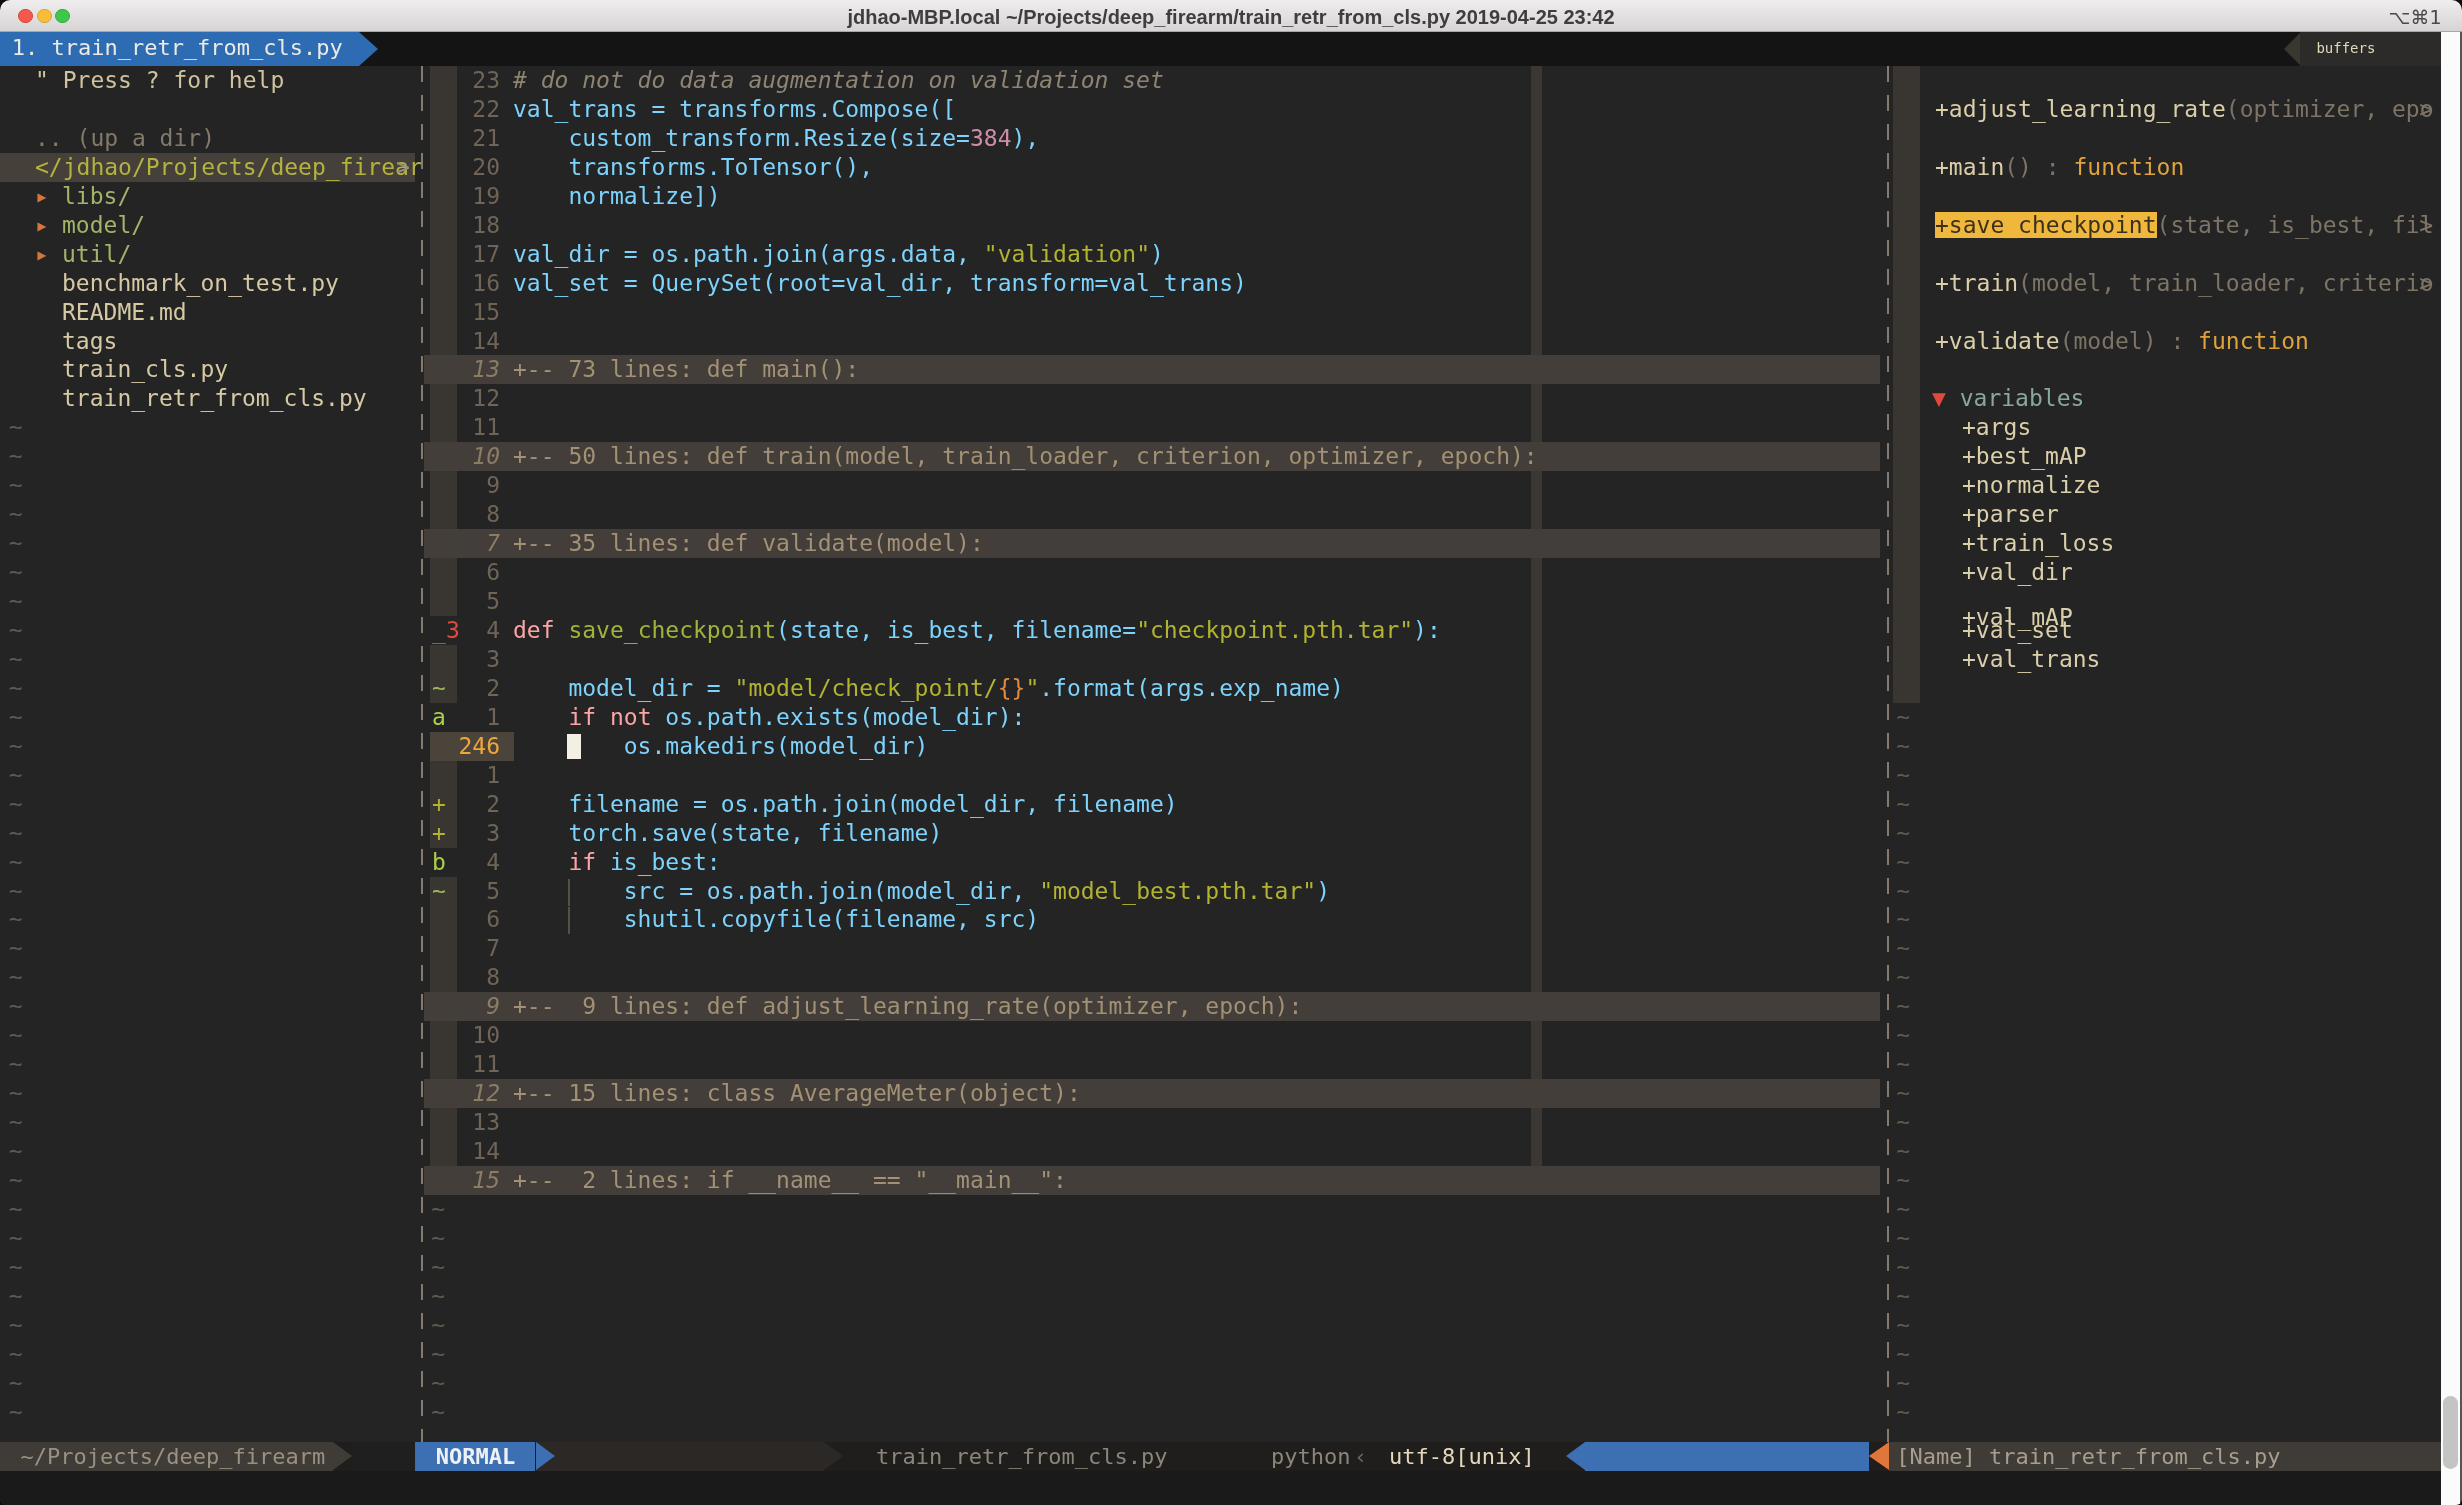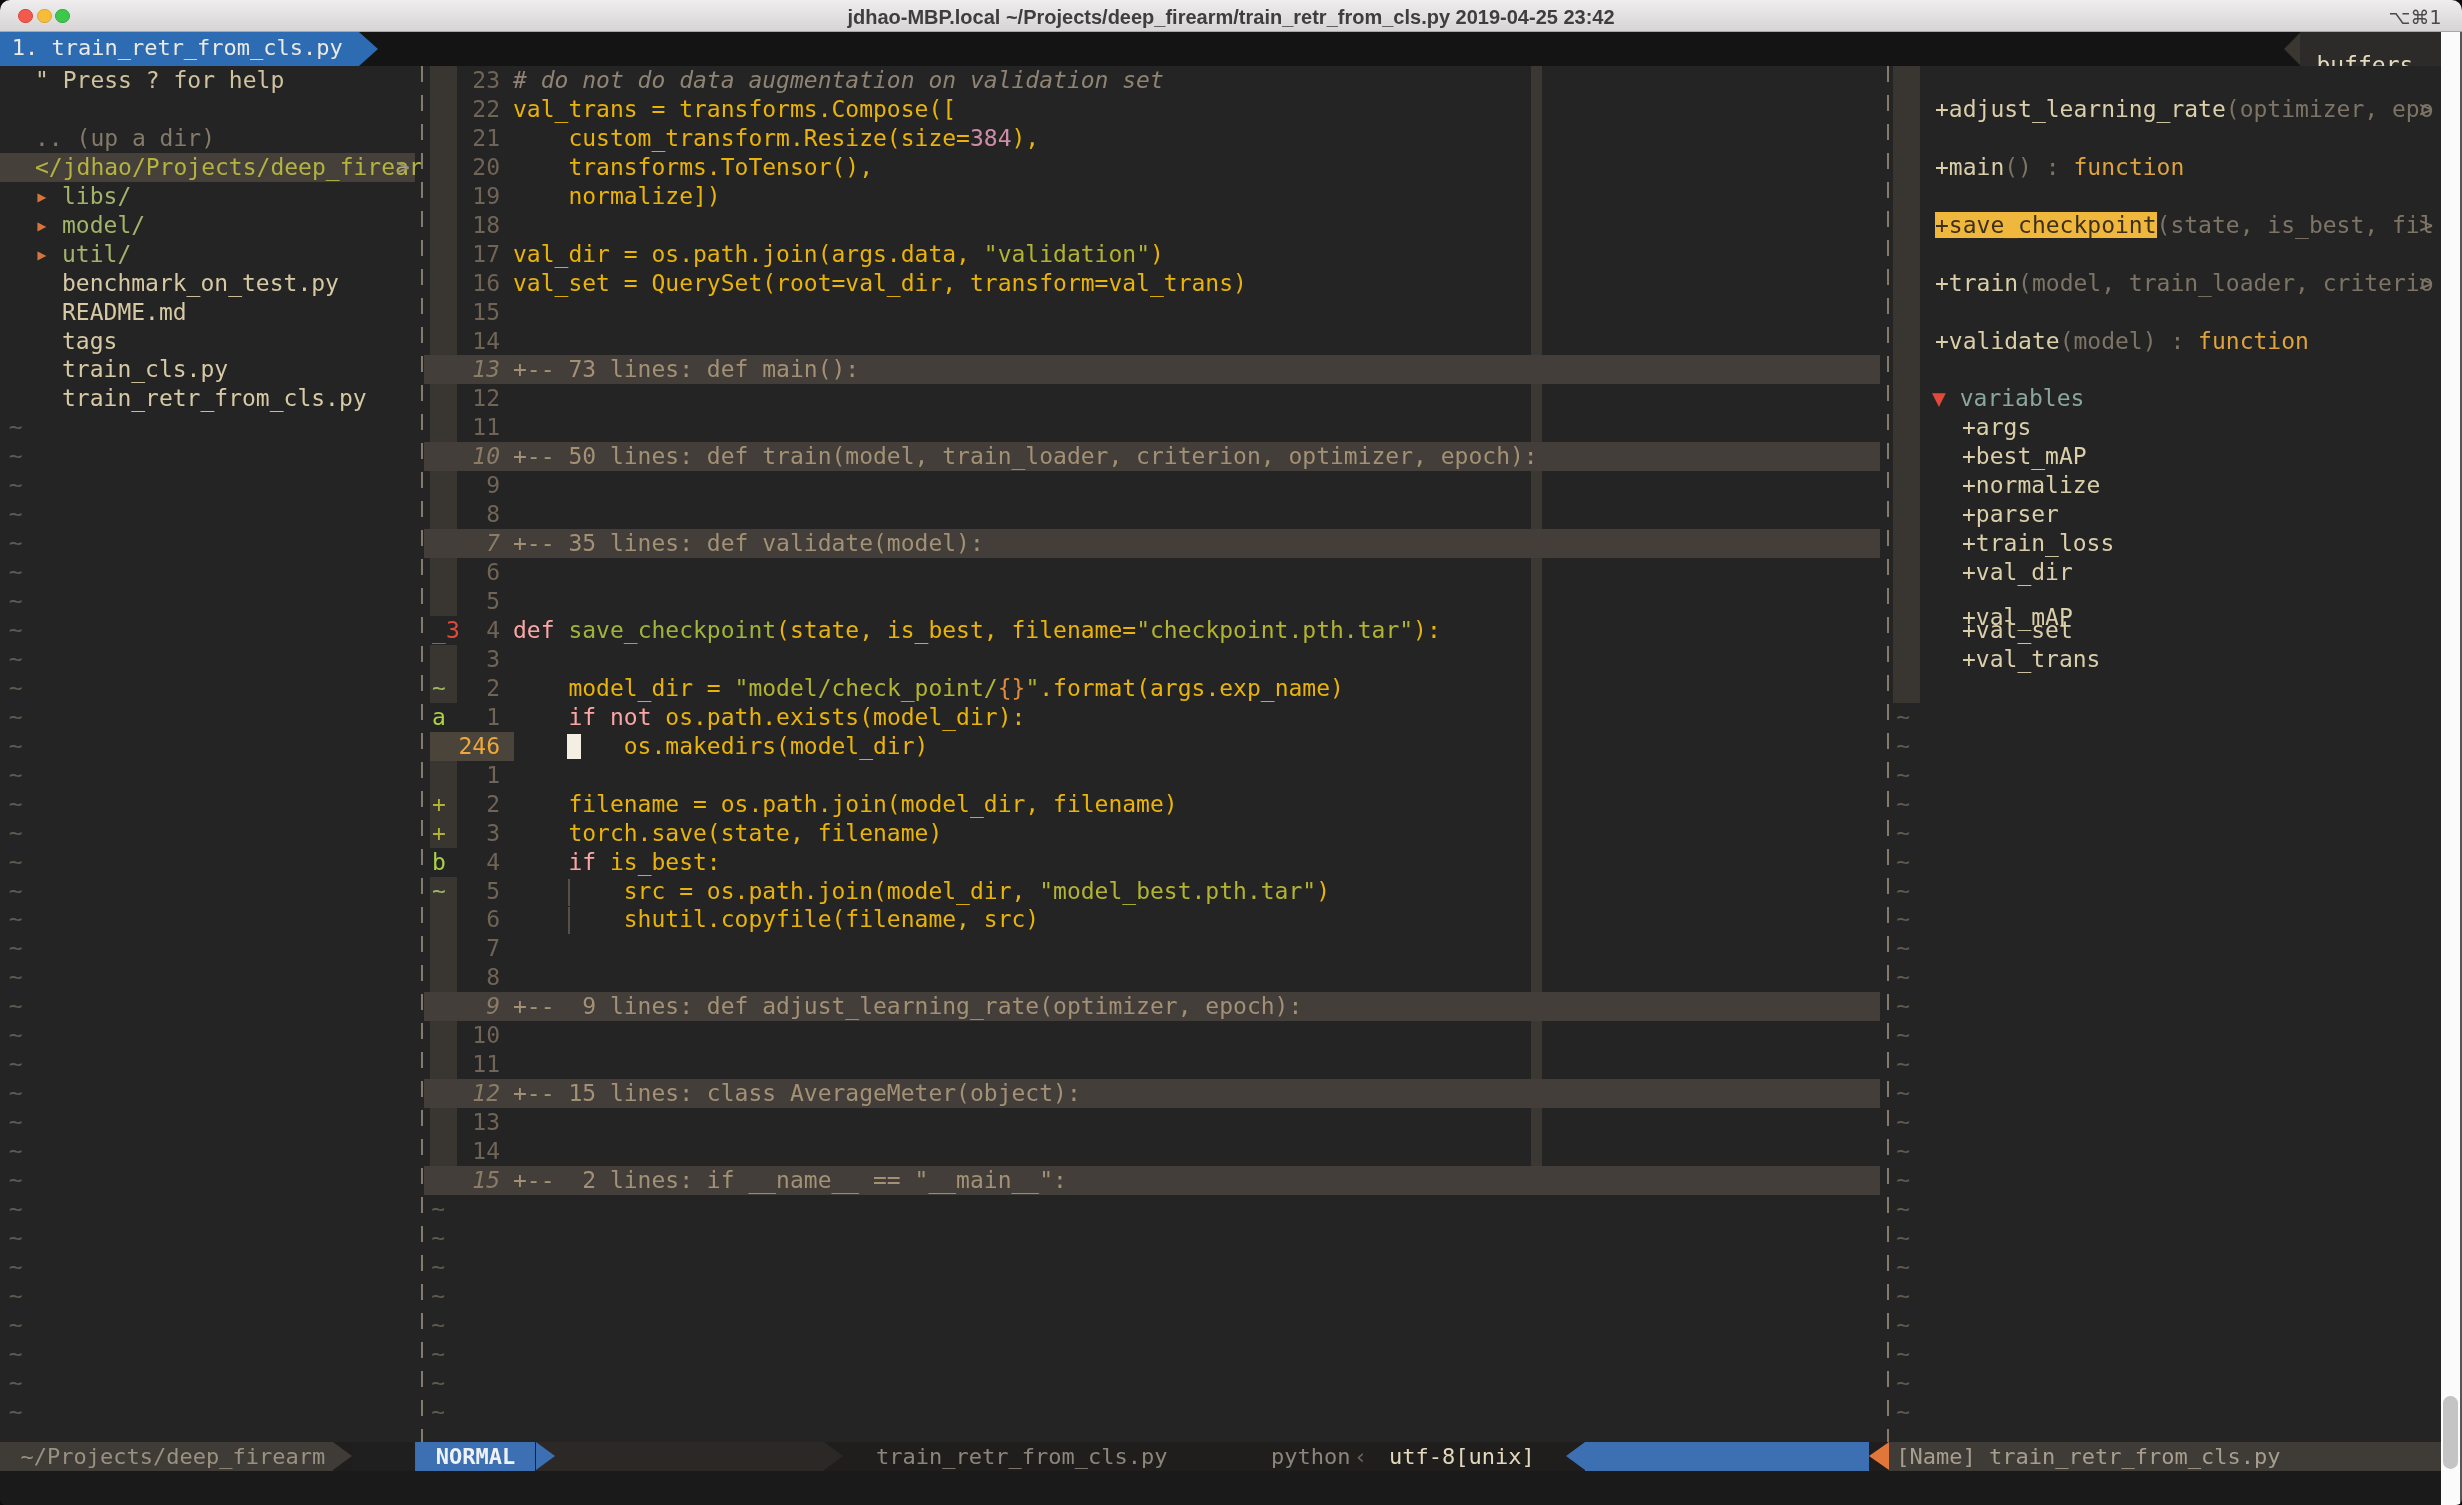--- a/index.html
+++ b/index.html
@@ -22,21 +22,21 @@
 
   
   #tabbar { position:absolute; left:0; top:32px; width:2462px; height:34px; background:#141414; }
   #tab-active { position:absolute; left:0; top:0; height:34px; width:359px; background:#2d6bb2; }
   #tab-active .tab-label { position:absolute; left:11.7px; top:2.9px; font-size:22px; color:#eceae2; white-space:pre; }
   #tab-arrow { position:absolute; left:359px; top:0; width:0; height:0;
     border-top:17px solid transparent; border-bottom:17px solid transparent; border-left:19px solid #2d6bb2; }
   #buffers-block { position:absolute; right:17.6px; top:0; width:144px; height:34px; background:#2d2b29; }
   #buffers-tri { position:absolute; right:161px; top:0; width:0; height:0;
     border-top:17px solid transparent; border-bottom:17px solid transparent; border-right:17.6px solid #39372f; }
-  #buffers-block span { position:absolute; left:16px; top:20px; font-size:23px; color:#e3d9bd; }
+  #buffers-block span { position:absolute; left:16px; top:8px; font-size:14px; color:#e3d9bd; }
 
   
   #content { position:absolute; left:0; top:66px; width:2462px; height:1376px; background:#242424; }
 
   .vsep { position:absolute; top:0; height:1376px; width:2.2px;
     background:repeating-linear-gradient(#847b6e 0 16px, transparent 16px 29px); }
   #vsep1 { left:421px; }
   #vsep2 { left:1887px; }
 
   #nerdtree { position:absolute; left:0; top:0; width:421px; height:1376px; }
@@ -57,21 +57,21 @@
   .lnum { position:absolute; left:33px; width:43px; text-align:right; color:#6f6456; }
   .lnum.curnr { color:#efa73a; }
   .fold-row .lnum { color:#8a7c66; font-style:italic; }
   .ctext { position:absolute; left:89px; }
   .fold-row .ctext { left:89px; }
   .cursor-block { position:absolute; left:143px; top:2.2px; width:14px; height:25px; background:#f4efe3; z-index:3; }
   .indent-guide { position:absolute; left:144px; top:1.5px; width:2.2px; height:27px; background:#565047; }
   .tilde { color:#5f594f; }
 
   
-  .tk-p   { color:#eab308; }
+  .tk-p   { color:#7dd3fc; }
   .tk-cmt { color:#8f8474; font-style:italic; }
   .tk-kw  { color:#fca5a5; }
   .tk-str { color:#b2b42f; }
   .tk-num { color:#cf8ca8; }
   .tk-fmt { color:#e08a3c; }
   .tk-fn  { color:#a2b33a; }
   .tk-fold{ color:#a39175; }
   .s-del  { color:#e2493d; }
   .s-mod  { color:#9fb35e; }
   .s-add  { color:#b2b42f; }

